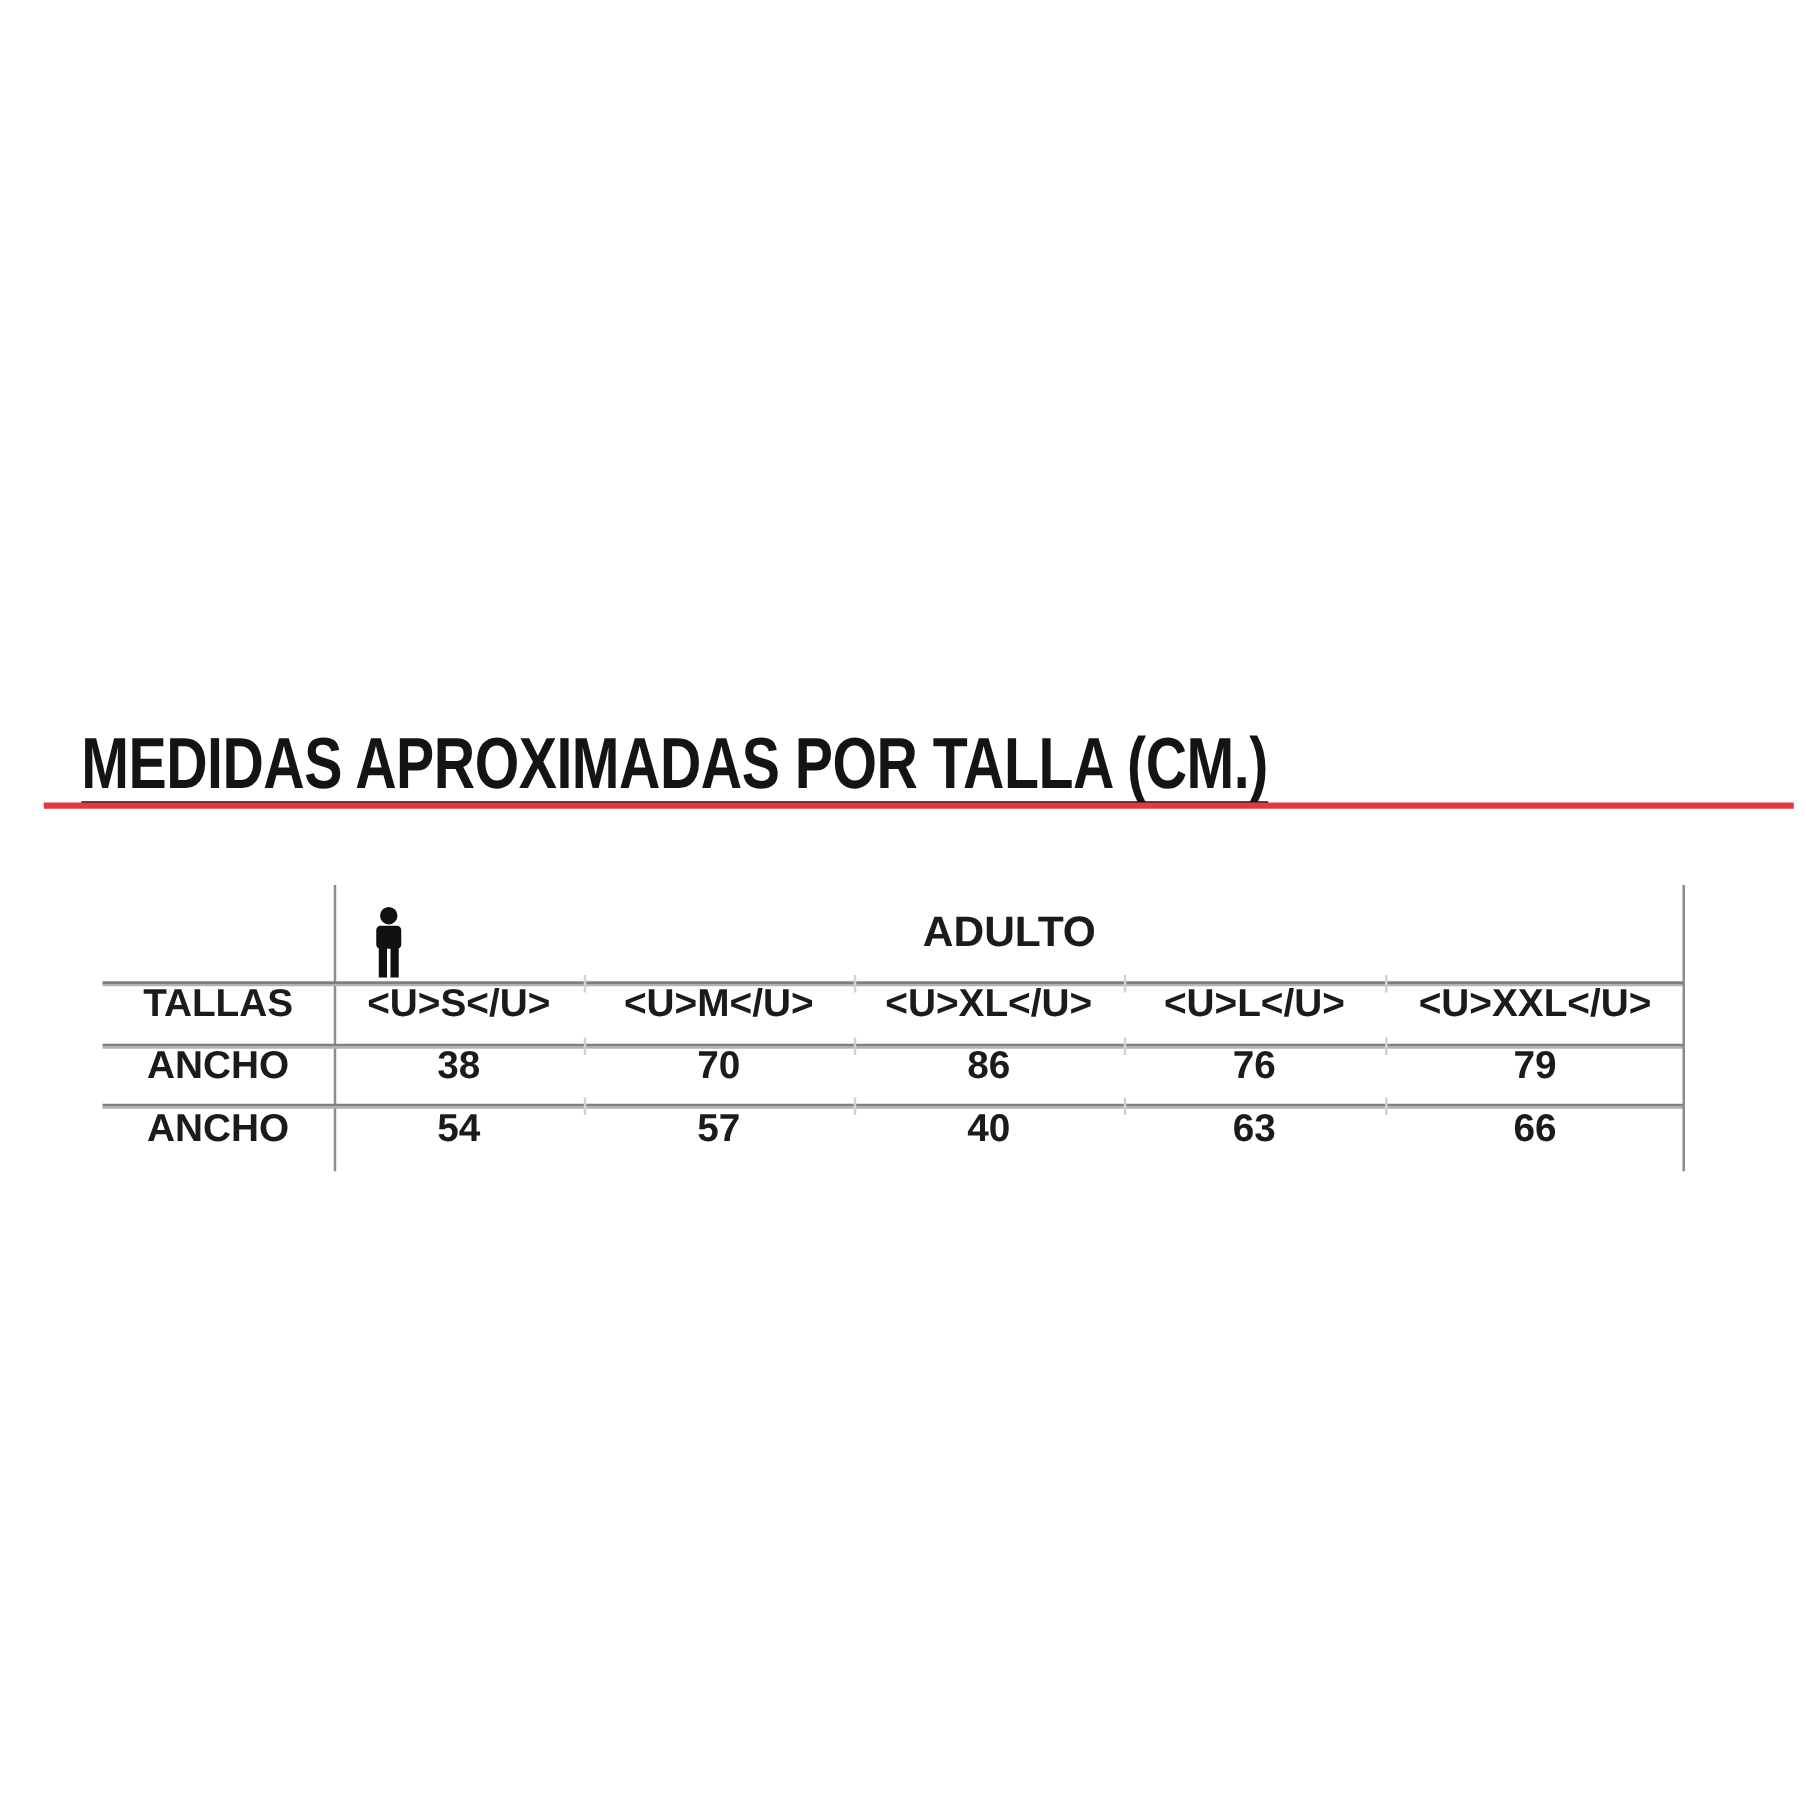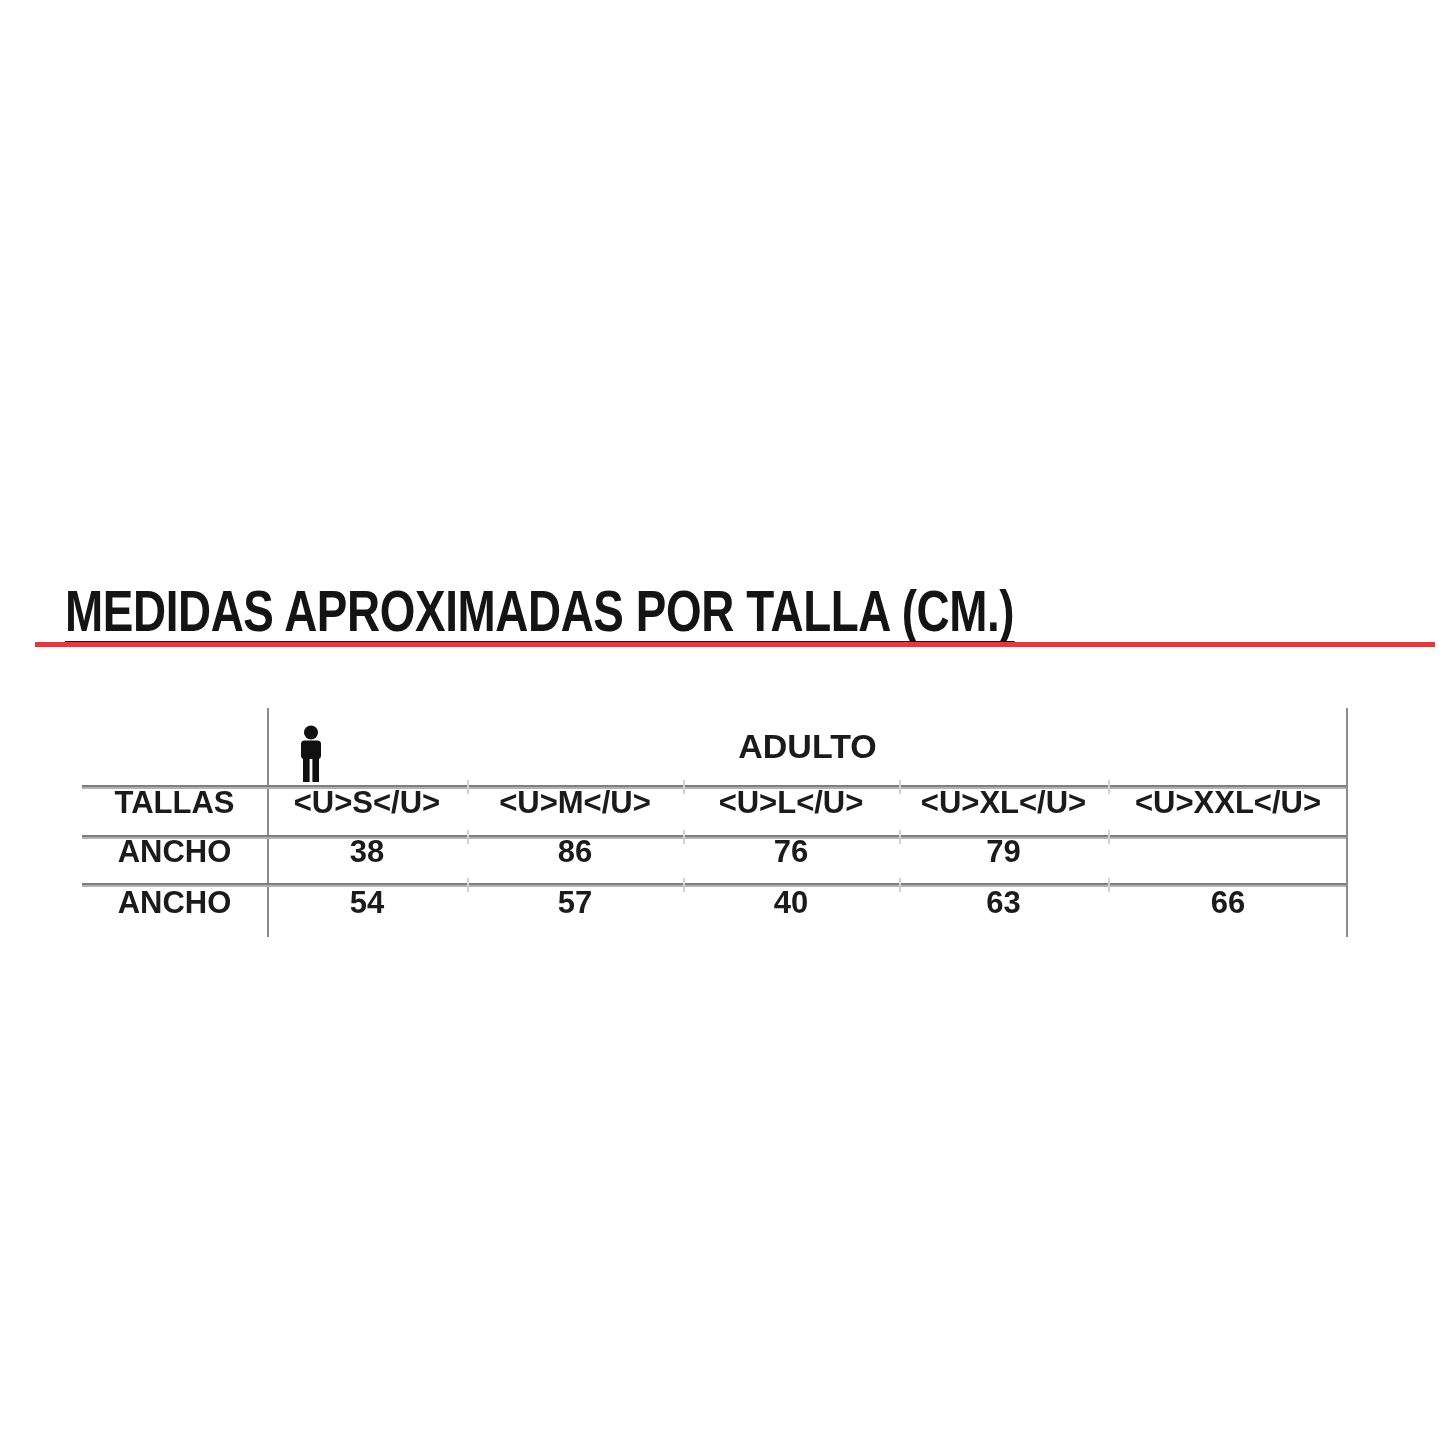--- a/index.html
+++ b/index.html
@@ -138,33 +138,34 @@
   <div class="sep">
     <i class="tick t1"></i>
     <i class="tick t2"></i>
     <i class="tick t3"></i>
     <i class="tick t4"></i>
   </div>
 
   <div class="cell">TALLAS</div>
   <div class="cell">&lt;U&gt;S&lt;/U&gt;</div>
   <div class="cell">&lt;U&gt;M&lt;/U&gt;</div>
+  <div class="cell">&lt;U&gt;XL&lt;/U&gt;</div>
   <div class="cell">&lt;U&gt;L&lt;/U&gt;</div>
-  <div class="cell">&lt;U&gt;XL&lt;/U&gt;</div>
   <div class="cell">&lt;U&gt;XXL&lt;/U&gt;</div>
 
   <div class="sep">
     <i class="tick t1"></i>
     <i class="tick t2"></i>
     <i class="tick t3"></i>
     <i class="tick t4"></i>
   </div>
 
   <div class="cell">ANCHO</div>
   <div class="cell">38</div>
+  <div class="cell">70</div>
   <div class="cell">86</div>
   <div class="cell">76</div>
   <div class="cell">79</div>
 
   <div class="sep">
     <i class="tick t1"></i>
     <i class="tick t2"></i>
     <i class="tick t3"></i>
     <i class="tick t4"></i>
   </div>

